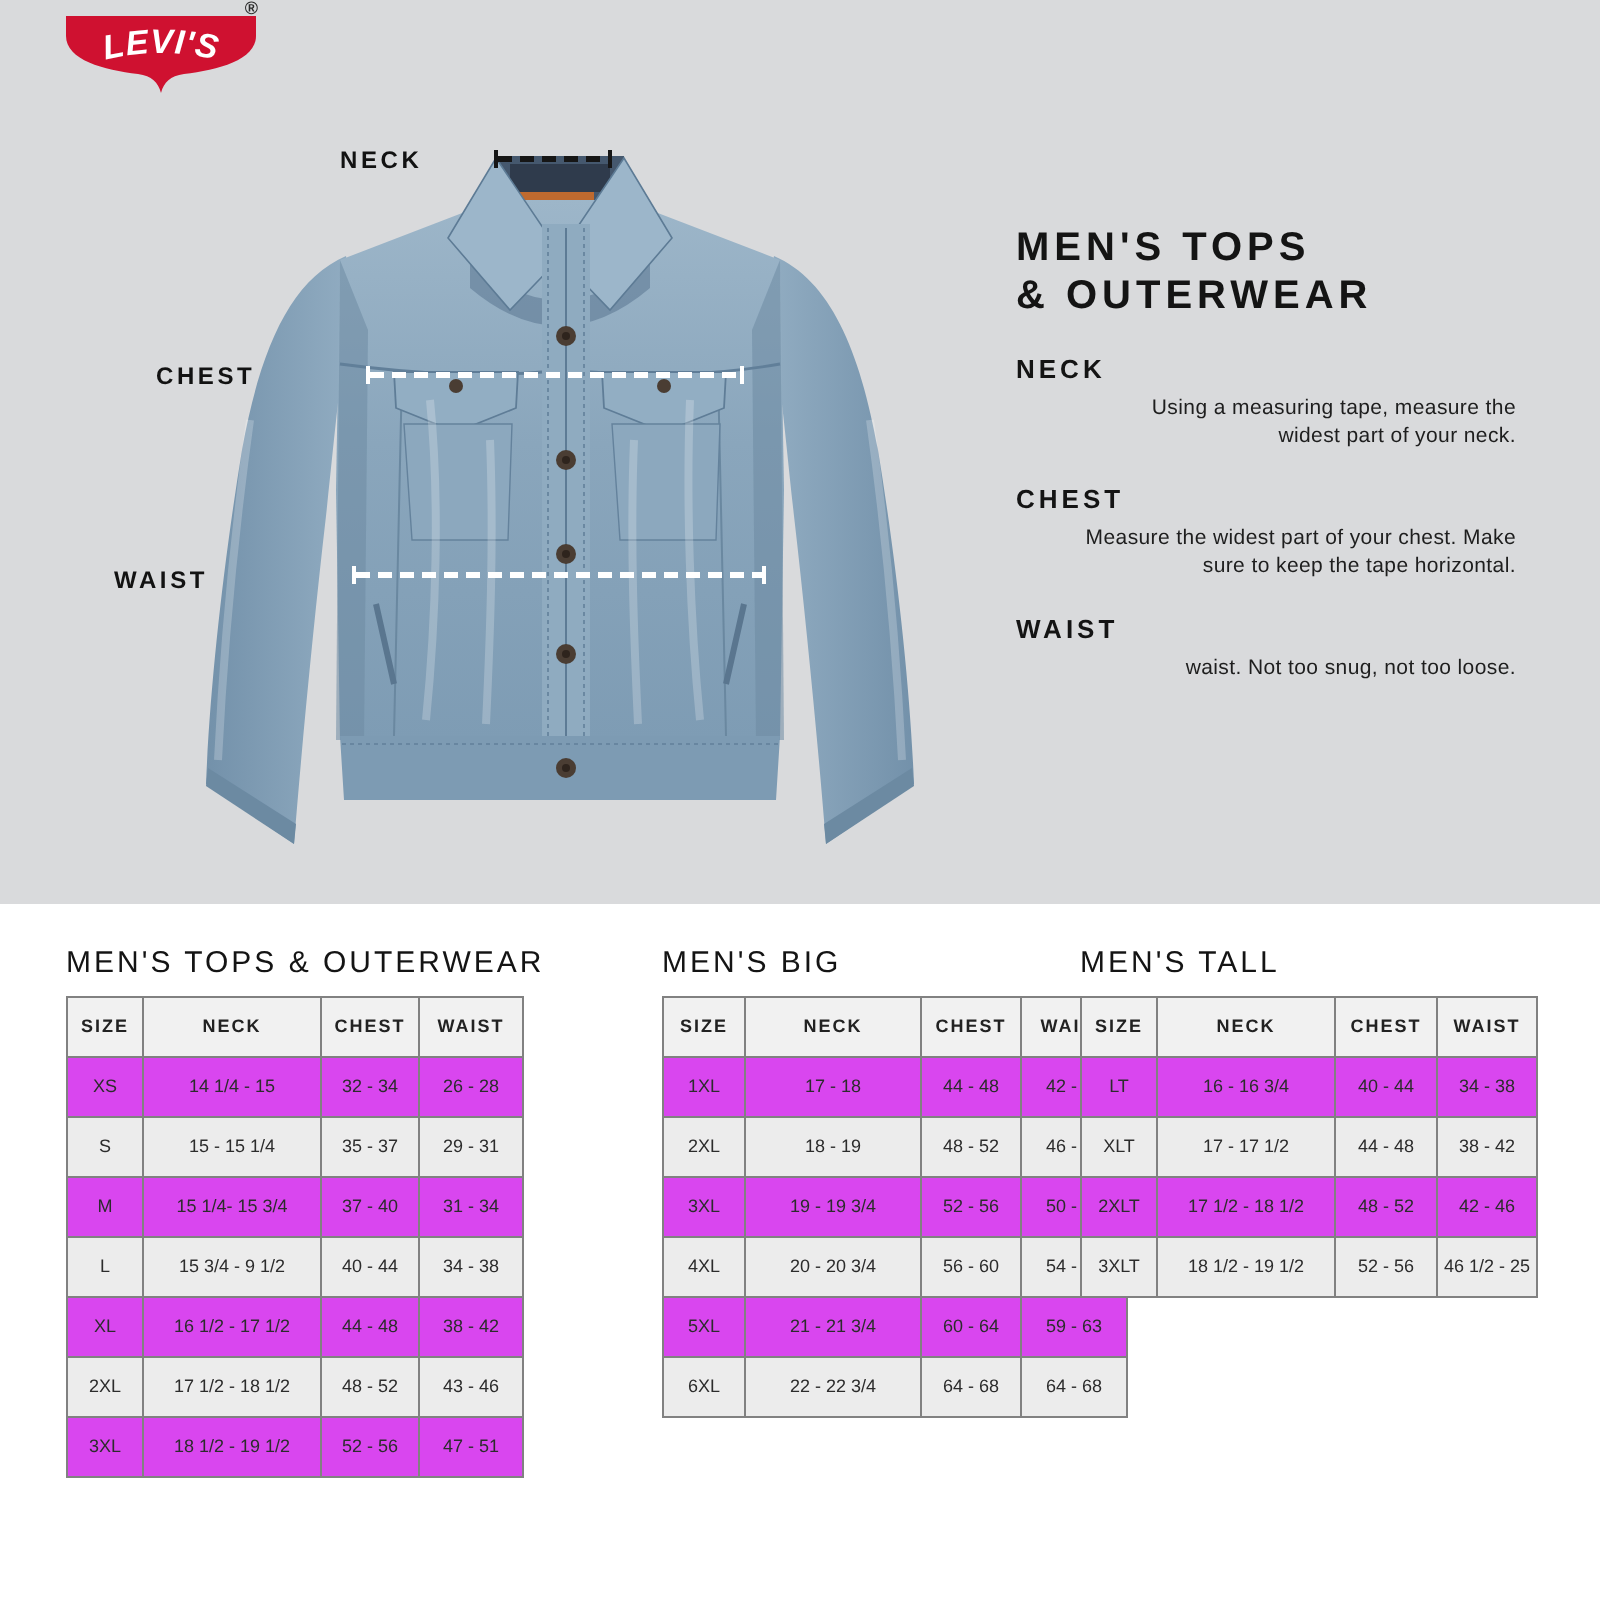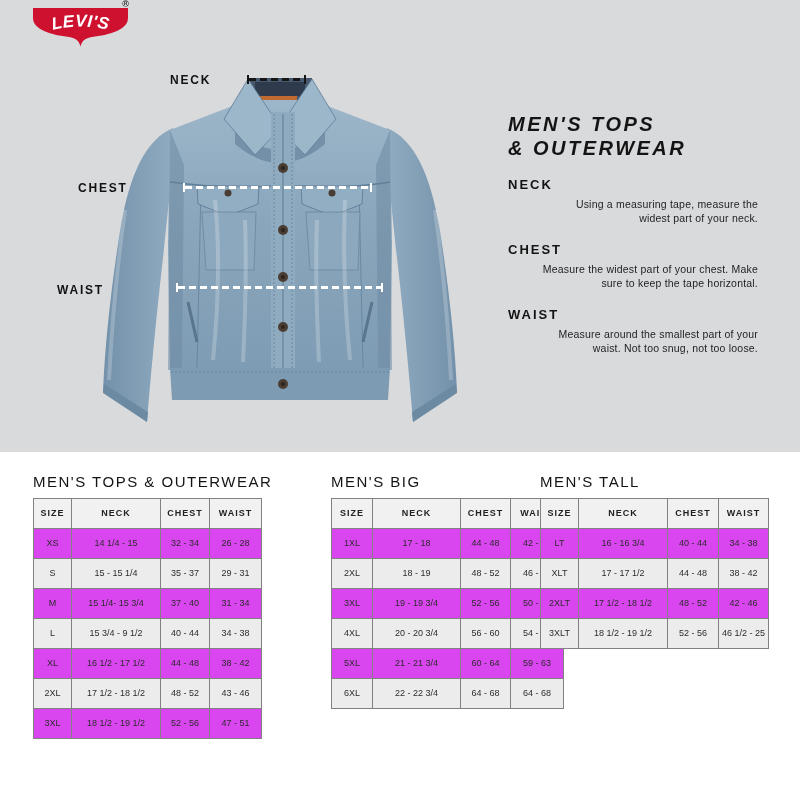--- a/index.html
+++ b/index.html
@@ -12,21 +12,21 @@
   .regmark{position:absolute;right:-1px;top:-1px;font-size:9px;font-weight:bold;color:#2b2b2b;}
   
   .meas-label{position:absolute;font-size:12px;font-weight:bold;letter-spacing:1.8px;color:#121212;}
   .dash{position:absolute;height:3px;}
   .dash .seg{position:absolute;left:2px;right:2px;top:0;height:3px;
              background:repeating-linear-gradient(90deg,var(--c) 0 7px,transparent 7px 11px);}
   .dash::before,.dash::after{content:"";position:absolute;top:-3px;width:2px;height:9px;background:var(--c);}
   .dash::before{left:0;} .dash::after{right:0;}
   
   .guide{position:absolute;left:508px;top:112px;width:250px;}
-  .guide-title{font-size:20px;line-height:24px;font-weight:bold;letter-spacing:2.5px;color:#141414;font-style:italic;}
+  .guide-title{font-size:20px;line-height:24px;font-weight:bold;letter-spacing:2.5px;color:#141414;}
   .guide-sec{margin-top:17px;}
   .guide-sec .lbl{font-size:13px;font-weight:bold;letter-spacing:2px;color:#141414;margin-bottom:5px;}
   .guide-sec .txt{font-size:10.5px;line-height:14px;color:#1e1e1e;letter-spacing:0.2px;text-align:right;}
   
   .table-block{position:absolute;top:474px;}
   .tb1{left:33px;} .tb2{left:284px;margin-left:47px;} .tb3{left:540px;}
   .table-title{font-size:15px;font-weight:normal;letter-spacing:1.5px;color:#141414;height:15px;line-height:15px;}
   table.size-table{border-collapse:collapse;margin-top:9px;table-layout:fixed;background:#d946ef;}
   table.size-table th,table.size-table td{border:1px solid #818181;text-align:center;vertical-align:middle;
       font-size:9px;line-height:11px;color:#2c2c2c;padding:1px 2px;height:30px;box-sizing:border-box;}
@@ -162,21 +162,20 @@
         <div class="txt">Using a measuring tape, measure the</div>
         <div class="txt">widest part of your neck.</div>
       </div>
       <div class="guide-sec">
         <div class="lbl">CHEST</div>
         <div class="txt">Measure the widest part of your chest. Make</div>
         <div class="txt">sure to keep the tape horizontal.</div>
       </div>
       <div class="guide-sec">
         <div class="lbl">WAIST</div>
-        <div class="txt">Measure around the smallest part of your</div>
         <div class="txt">waist. Not too snug, not too loose.</div>
       </div>
     </div>
   </div>
 
   <div class="table-block tb1">
     <div class="table-title">MEN'S TOPS &amp; OUTERWEAR</div>
     <table class="size-table">
         <thead>
           <tr>

